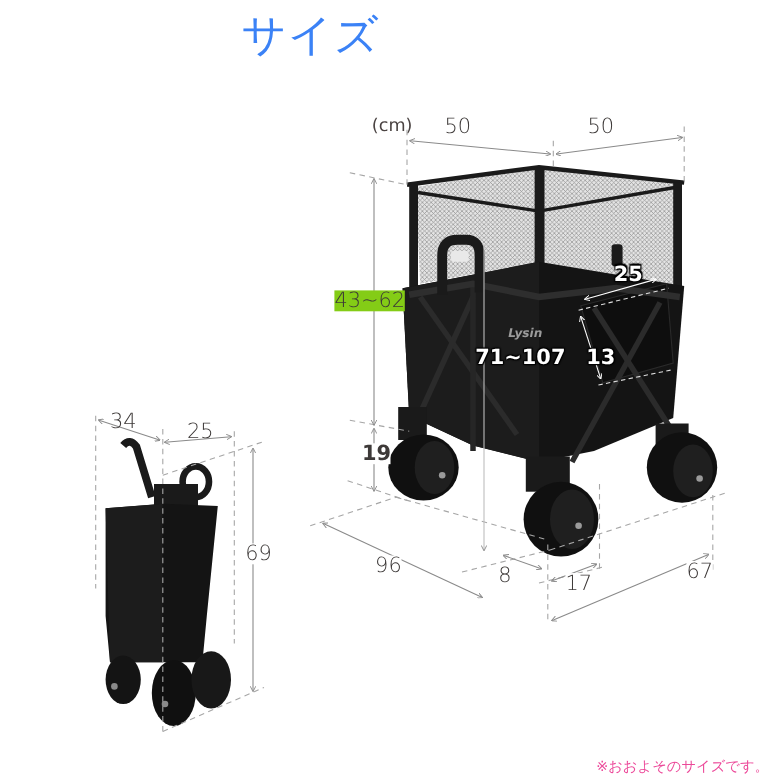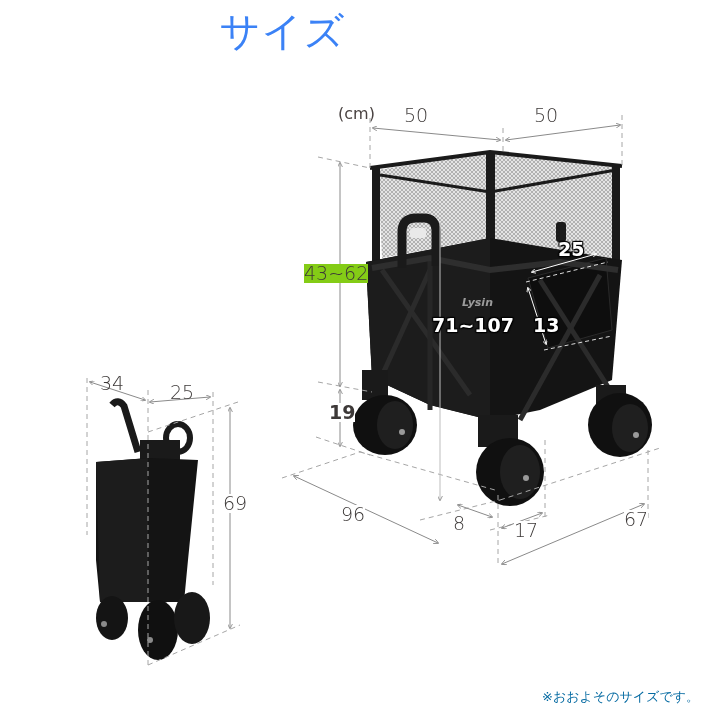--- a/index.html
+++ b/index.html
@@ -5,21 +5,21 @@
   html, body { margin: 0; padding: 0; background: #ffffff; }
   body { width: 713px; height: 713px; position: relative; overflow: hidden;
          font-family: "DejaVu Sans", "Liberation Sans", sans-serif; color: #3a3432; }
   .title { position: absolute; left: 0; width: 565px; top: 4px; text-align: center;
            font-size: 40px; font-weight: 300; color: #3b82f6; letter-spacing: 1px; }
   .unit  { position: absolute; left: 0; width: 713px; top: 60px; text-align: center;
            font-size: 16px; color: #4a4342; margin-top: 44px; }
   .dim   { position: absolute; font-size: 19px; color: #3d3938; font-weight: 300; line-height: 1; white-space: nowrap; }
   .dim-w { position: absolute; font-size: 19px; font-weight: bold; color: #ffffff; line-height: 1; white-space: nowrap;
            text-shadow: 0 0 2px #000, 1px 1px 1px #000, -1px -1px 1px #000, 1px -1px 1px #000, -1px 1px 1px #000; }
-  .note  { position: absolute; right: 14px; top: 688px; font-size: 13px; color: #0369a1; }
+  .note  { position: absolute; right: 14px; top: 688px; font-size: 13px; color: #ec4899; }
   svg.art { position: absolute; left: 0; top: 0; }
   .logo { position: absolute; left: 462px; top: 296px; font-size: 11px; color: #9b9b9b; font-weight: bold; font-style: italic; }
 </style>
 </head>
 <body>
 
 <div class="title">サイズ</div>
 <div class="unit">(cm)</div>
 
 <svg class="art" width="713" height="713" viewBox="0 0 713 713">

